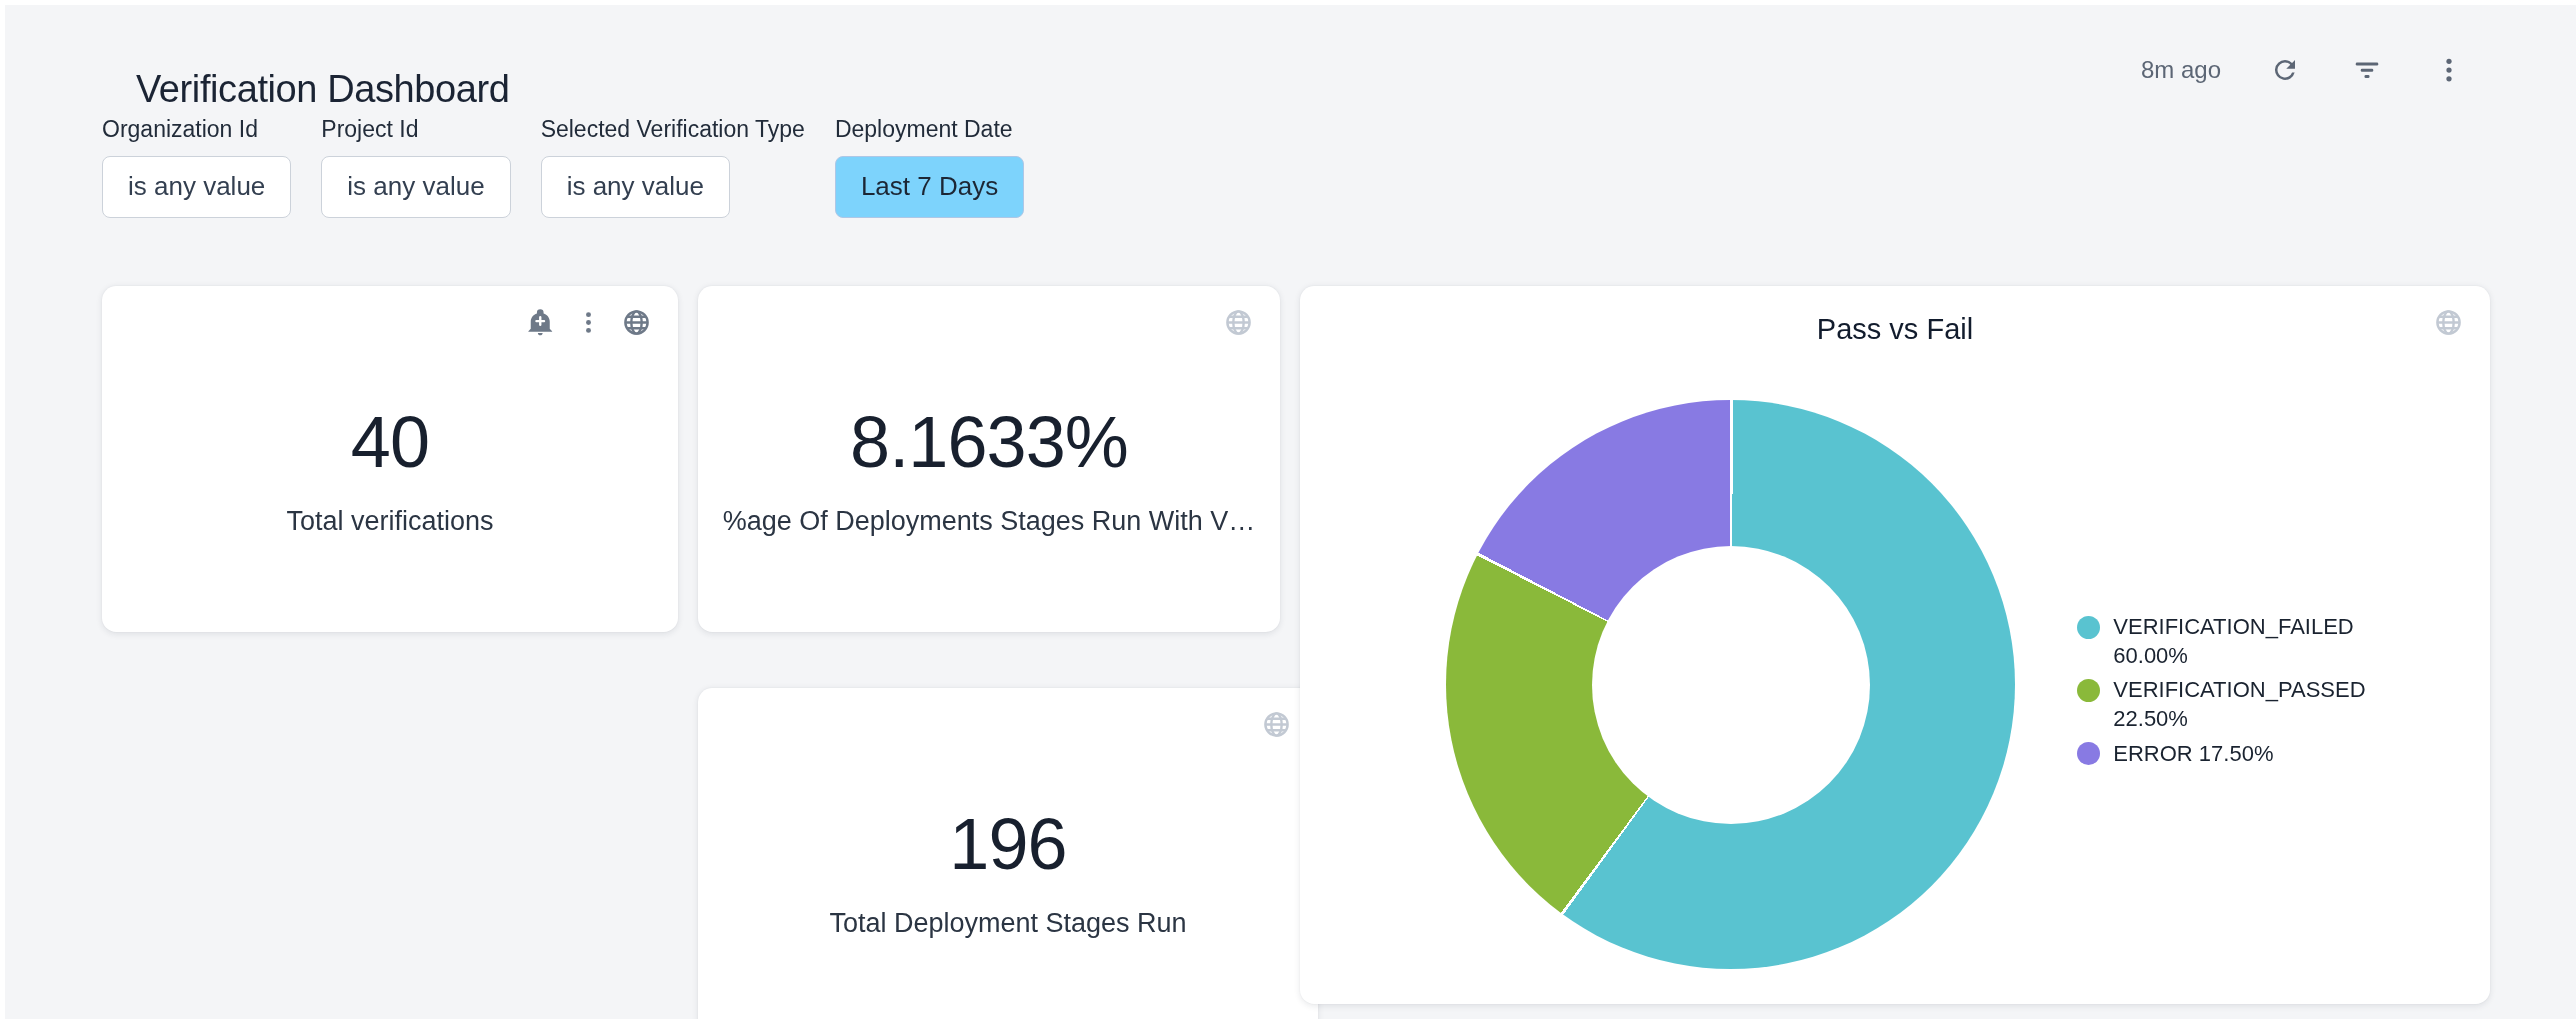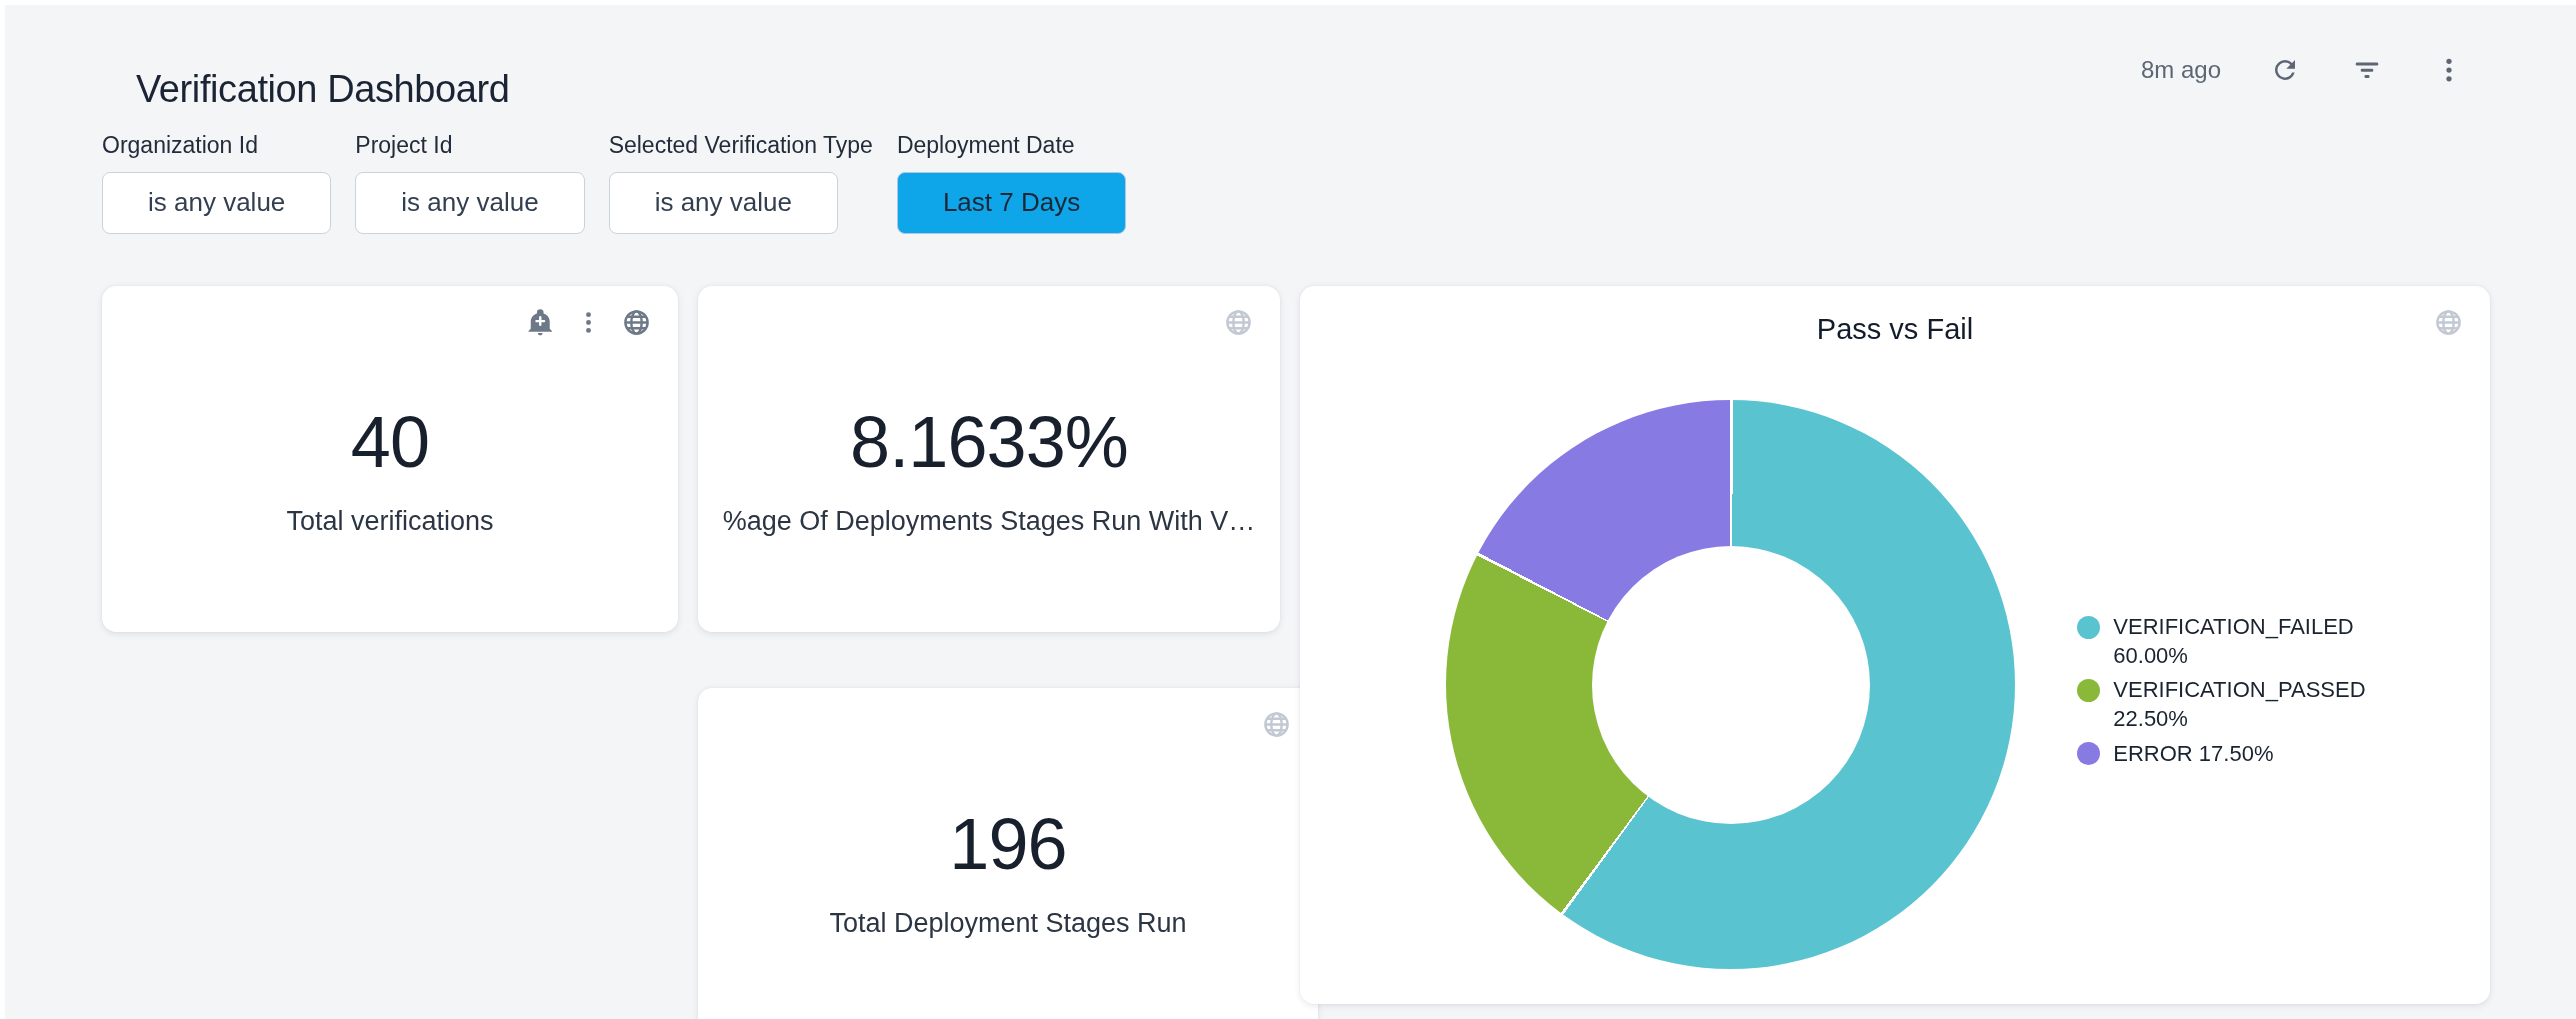--- a/index.html
+++ b/index.html
@@ -28,37 +28,37 @@
   }
   .last-refresh{font-size:24px;color:#5c6675;}
   .icon-btn{
     width:36px;height:36px;border:none;background:transparent;padding:0;
     display:flex;align-items:center;justify-content:center;cursor:pointer;color:#5c6675;
   }
   .icon-btn svg{display:block;}
 
   
   .filters{
-    position:absolute;left:102px;top:132px;
-    display:flex;align-items:flex-start;gap:24px;
+    position:absolute;left:102px;top:116px;
+    display:flex;align-items:flex-start;gap:30px;
   }
   .filter-group{display:flex;flex-direction:column;}
   .filter-label{
     font-size:23px;color:#222c3a;margin-bottom:12.5px;white-space:nowrap;font-weight:500;
   }
   .filter-chip{
     height:62px;min-width:189px;box-sizing:border-box;
-    padding:0 45px;border-radius:8px;
+    padding:0 25px;border-radius:8px;
     border:1.8px solid #ccd2da;background:#ffffff;
     font-family:inherit;font-size:26px;color:#333f50;
     display:flex;align-items:center;justify-content:center;
     cursor:pointer;white-space:nowrap;align-self:flex-start;
   }
   .filter-chip.active{
-    background:#0ea5e9;border-color:#aec7e6;color:#1c2634;
+    background:#7dd3fc;border-color:#aec7e6;color:#1c2634;
   }
 
   
   .card{
     position:absolute;background:#ffffff;border-radius:14.2px;
     box-shadow:0 1.8px 6.2px rgba(25,35,55,0.10),0 0 1.8px rgba(25,35,55,0.06);
   }
   .card-c1{left:102px;top:286px;width:576px;height:346px;}
   .card-c2{left:698px;top:286px;width:582px;height:346px;}
   .card-c3{left:102px;top:657px;width:576px;height:347px;}

